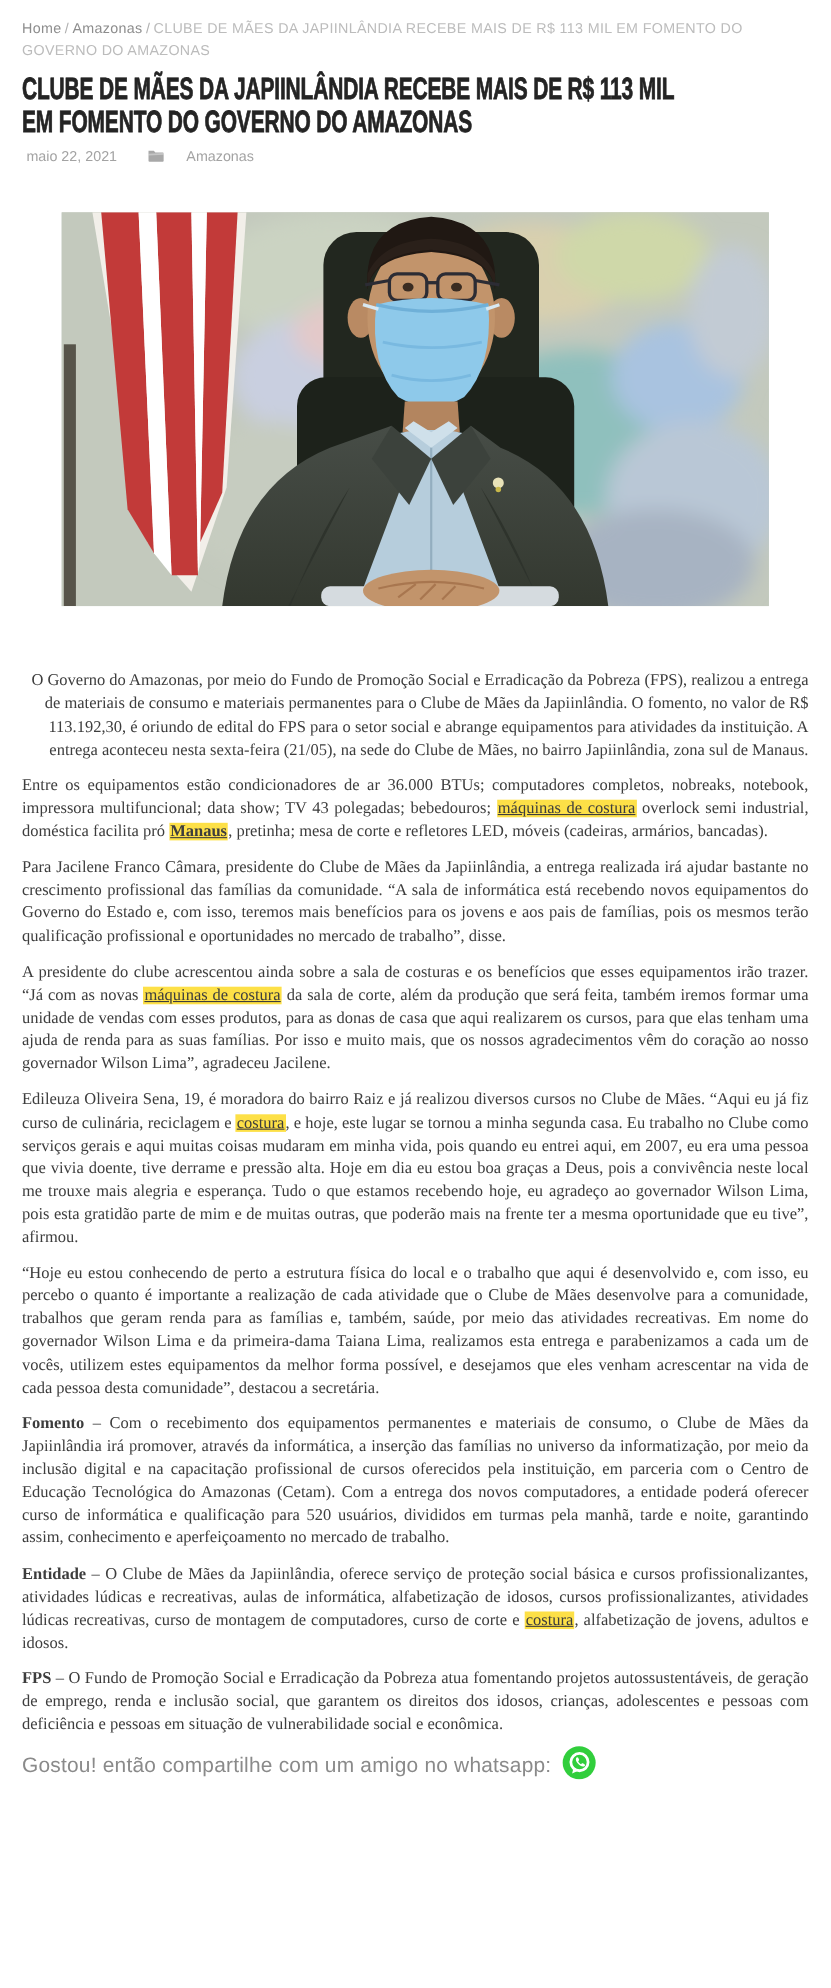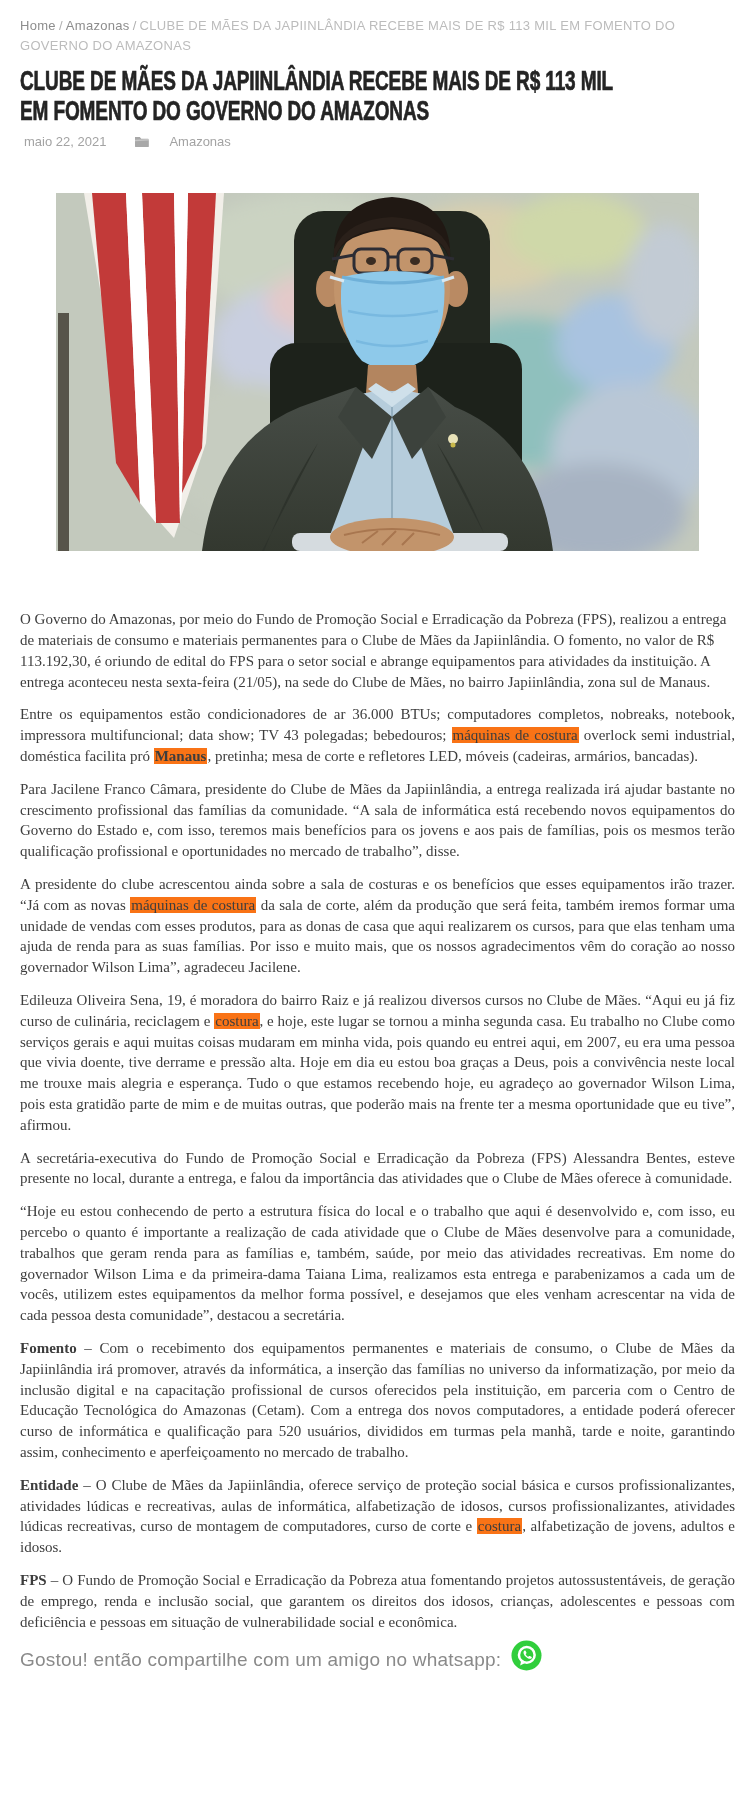--- a/index.html
+++ b/index.html
@@ -44,27 +44,27 @@
   }
   figure.featured svg { display:block; }
 
   
   .article-body {
     margin-top:58px;
     font-family:"Liberation Serif", serif;
     font-size:15px; line-height:20.8px; color:#3d3d3d;
   }
   .article-body p { text-align:justify; margin:0 0 12px 0; }
-  .article-body p.left { text-align:left; }
-  .article-body .hl { background:#f97316; padding:0 1px; }
+  .article-body p.left { text-align:right; }
+  .article-body .hl { background:#fde047; padding:0 1px;text-decoration:underline; }
   .article-body .b { font-weight:700; }
 
   
   .share-row {
-    display:flex; align-items:flex-end; gap:10px;
+    display:flex; align-items:center; gap:10px;
     margin-top:16px; color:#8a8a8a; font-size:19px; letter-spacing:.2px;
   }
   .wa-btn { display:inline-block; line-height:0; cursor:pointer; margin-top:-8px; }
 </style>
 </head>
 <body>
 
 <div class="page">
   <div class="content">
 
@@ -180,21 +180,20 @@
         </g>
       </svg>
     </figure>
 
     <div class="article-body" id="article-body">
         <p class="left">O Governo do Amazonas, por meio do Fundo de Promoção Social e Erradicação da Pobreza (FPS), realizou a entrega de materiais de consumo e materiais permanentes para o Clube de Mães da Japiinlândia. O fomento, no valor de R$ 113.192,30, é oriundo de edital do FPS para o setor social e abrange equipamentos para atividades da instituição. A entrega aconteceu nesta sexta-feira (21/05), na sede do Clube de Mães, no bairro Japiinlândia, zona sul de Manaus.</p>
         <p>Entre os equipamentos estão condicionadores de ar 36.000 BTUs; computadores completos, nobreaks, notebook, impressora multifuncional; data show; TV 43 polegadas; bebedouros; <span class="hl">máquinas de costura</span> overlock semi industrial, doméstica facilita pró <span class="hl b">Manaus</span>, pretinha; mesa de corte e refletores LED, móveis (cadeiras, armários, bancadas).</p>
         <p>Para Jacilene Franco Câmara, presidente do Clube de Mães da Japiinlândia, a entrega realizada irá ajudar bastante no crescimento profissional das famílias da comunidade. “A sala de informática está recebendo novos equipamentos do Governo do Estado e, com isso, teremos mais benefícios para os jovens e aos pais de famílias, pois os mesmos terão qualificação profissional e oportunidades no mercado de trabalho”, disse.</p>
         <p>A presidente do clube acrescentou ainda sobre a sala de costuras e os benefícios que esses equipamentos irão trazer. “Já com as novas <span class="hl">máquinas de costura</span> da sala de corte, além da produção que será feita, também iremos formar uma unidade de vendas com esses produtos, para as donas de casa que aqui realizarem os cursos, para que elas tenham uma ajuda de renda para as suas famílias. Por isso e muito mais, que os nossos agradecimentos vêm do coração ao nosso governador Wilson Lima”, agradeceu Jacilene.</p>
         <p>Edileuza Oliveira Sena, 19, é moradora do bairro Raiz e já realizou diversos cursos no Clube de Mães. “Aqui eu já fiz curso de culinária, reciclagem e <span class="hl">costura</span>, e hoje, este lugar se tornou a minha segunda casa. Eu trabalho no Clube como serviços gerais e aqui muitas coisas mudaram em minha vida, pois quando eu entrei aqui, em 2007, eu era uma pessoa que vivia doente, tive derrame e pressão alta. Hoje em dia eu estou boa graças a Deus, pois a convivência neste local me trouxe mais alegria e esperança. Tudo o que estamos recebendo hoje, eu agradeço ao governador Wilson Lima, pois esta gratidão parte de mim e de muitas outras, que poderão mais na frente ter a mesma oportunidade que eu tive”, afirmou.</p>
-        <p>A secretária-executiva do Fundo de Promoção Social e Erradicação da Pobreza (FPS) Alessandra Bentes, esteve presente no local, durante a entrega, e falou da importância das atividades que o Clube de Mães oferece à comunidade.</p>
         <p>“Hoje eu estou conhecendo de perto a estrutura física do local e o trabalho que aqui é desenvolvido e, com isso, eu percebo o quanto é importante a realização de cada atividade que o Clube de Mães desenvolve para a comunidade, trabalhos que geram renda para as famílias e, também, saúde, por meio das atividades recreativas. Em nome do governador Wilson Lima e da primeira-dama Taiana Lima, realizamos esta entrega e parabenizamos a cada um de vocês, utilizem estes equipamentos da melhor forma possível, e desejamos que eles venham acrescentar na vida de cada pessoa desta comunidade”, destacou a secretária.</p>
         <p><span class="b">Fomento</span> – Com o recebimento dos equipamentos permanentes e materiais de consumo, o Clube de Mães da Japiinlândia irá promover, através da informática, a inserção das famílias no universo da informatização, por meio da inclusão digital e na capacitação profissional de cursos oferecidos pela instituição, em parceria com o Centro de Educação Tecnológica do Amazonas (Cetam). Com a entrega dos novos computadores, a entidade poderá oferecer curso de informática e qualificação para 520 usuários, divididos em turmas pela manhã, tarde e noite, garantindo assim, conhecimento e aperfeiçoamento no mercado de trabalho.</p>
         <p><span class="b">Entidade</span> – O Clube de Mães da Japiinlândia, oferece serviço de proteção social básica e cursos profissionalizantes, atividades lúdicas e recreativas, aulas de informática, alfabetização de idosos, cursos profissionalizantes, atividades lúdicas recreativas, curso de montagem de computadores, curso de corte e <span class="hl">costura</span>, alfabetização de jovens, adultos e idosos.</p>
         <p><span class="b">FPS</span> – O Fundo de Promoção Social e Erradicação da Pobreza atua fomentando projetos autossustentáveis, de geração de emprego, renda e inclusão social, que garantem os direitos dos idosos, crianças, adolescentes e pessoas com deficiência e pessoas em situação de vulnerabilidade social e econômica.</p>
       </div>
 
     <div class="share-row">
       <span>Gostou! então compartilhe com um amigo no whatsapp:</span>
       <a class="wa-btn">
         <span>

